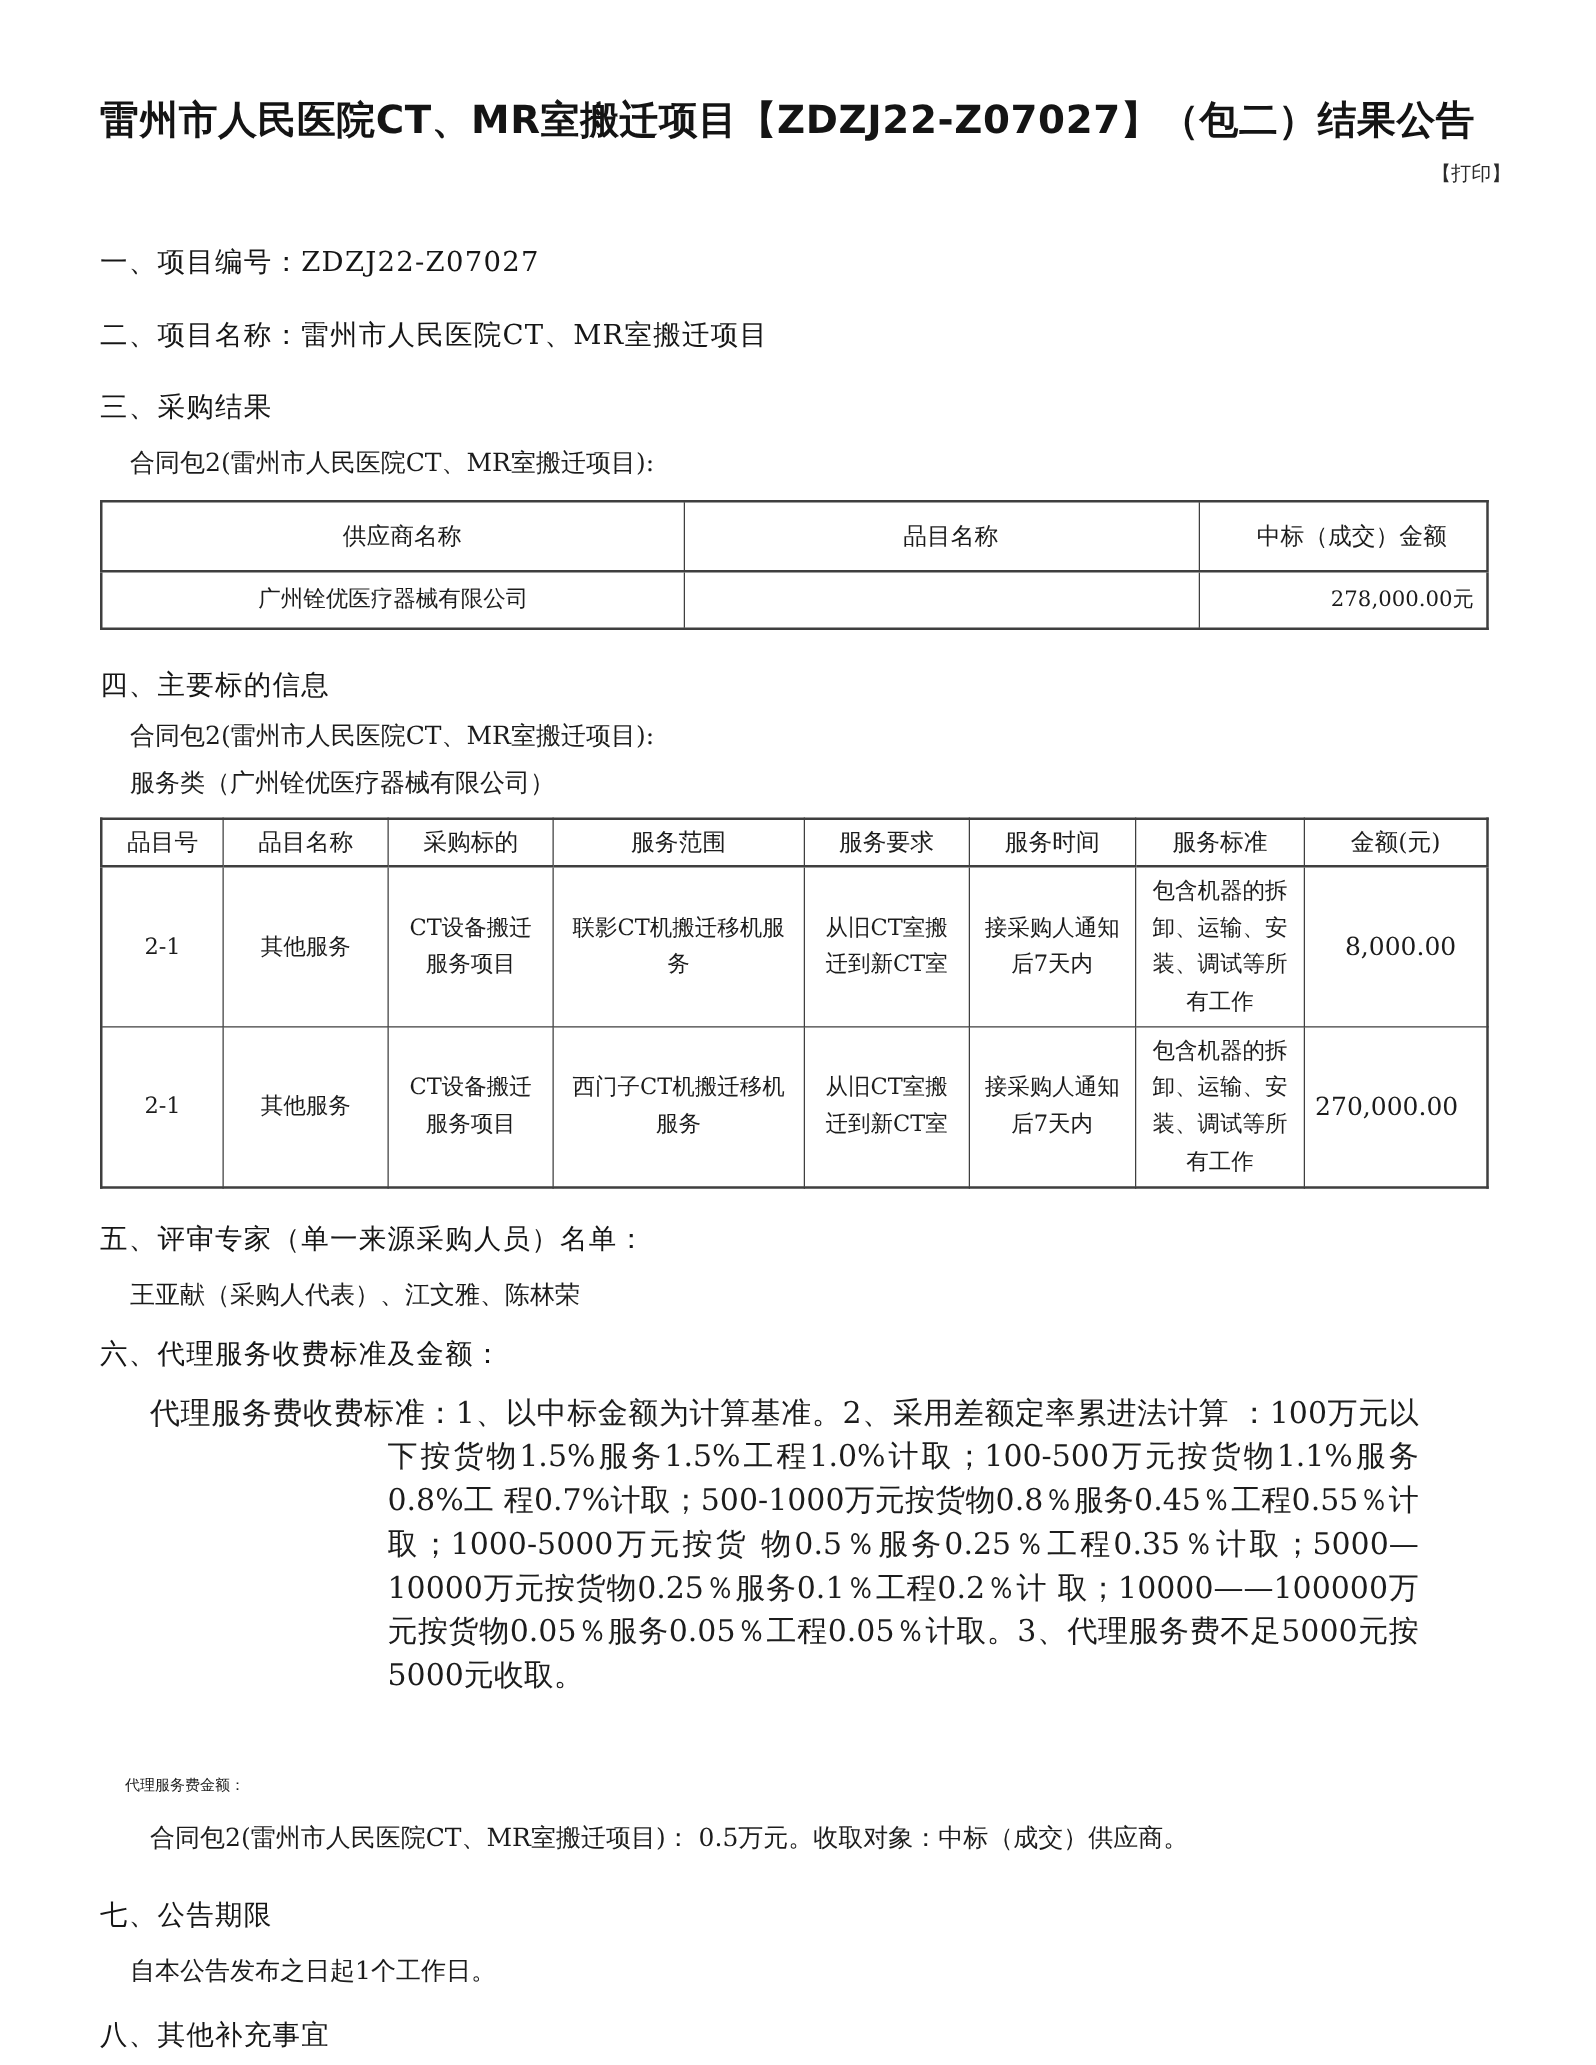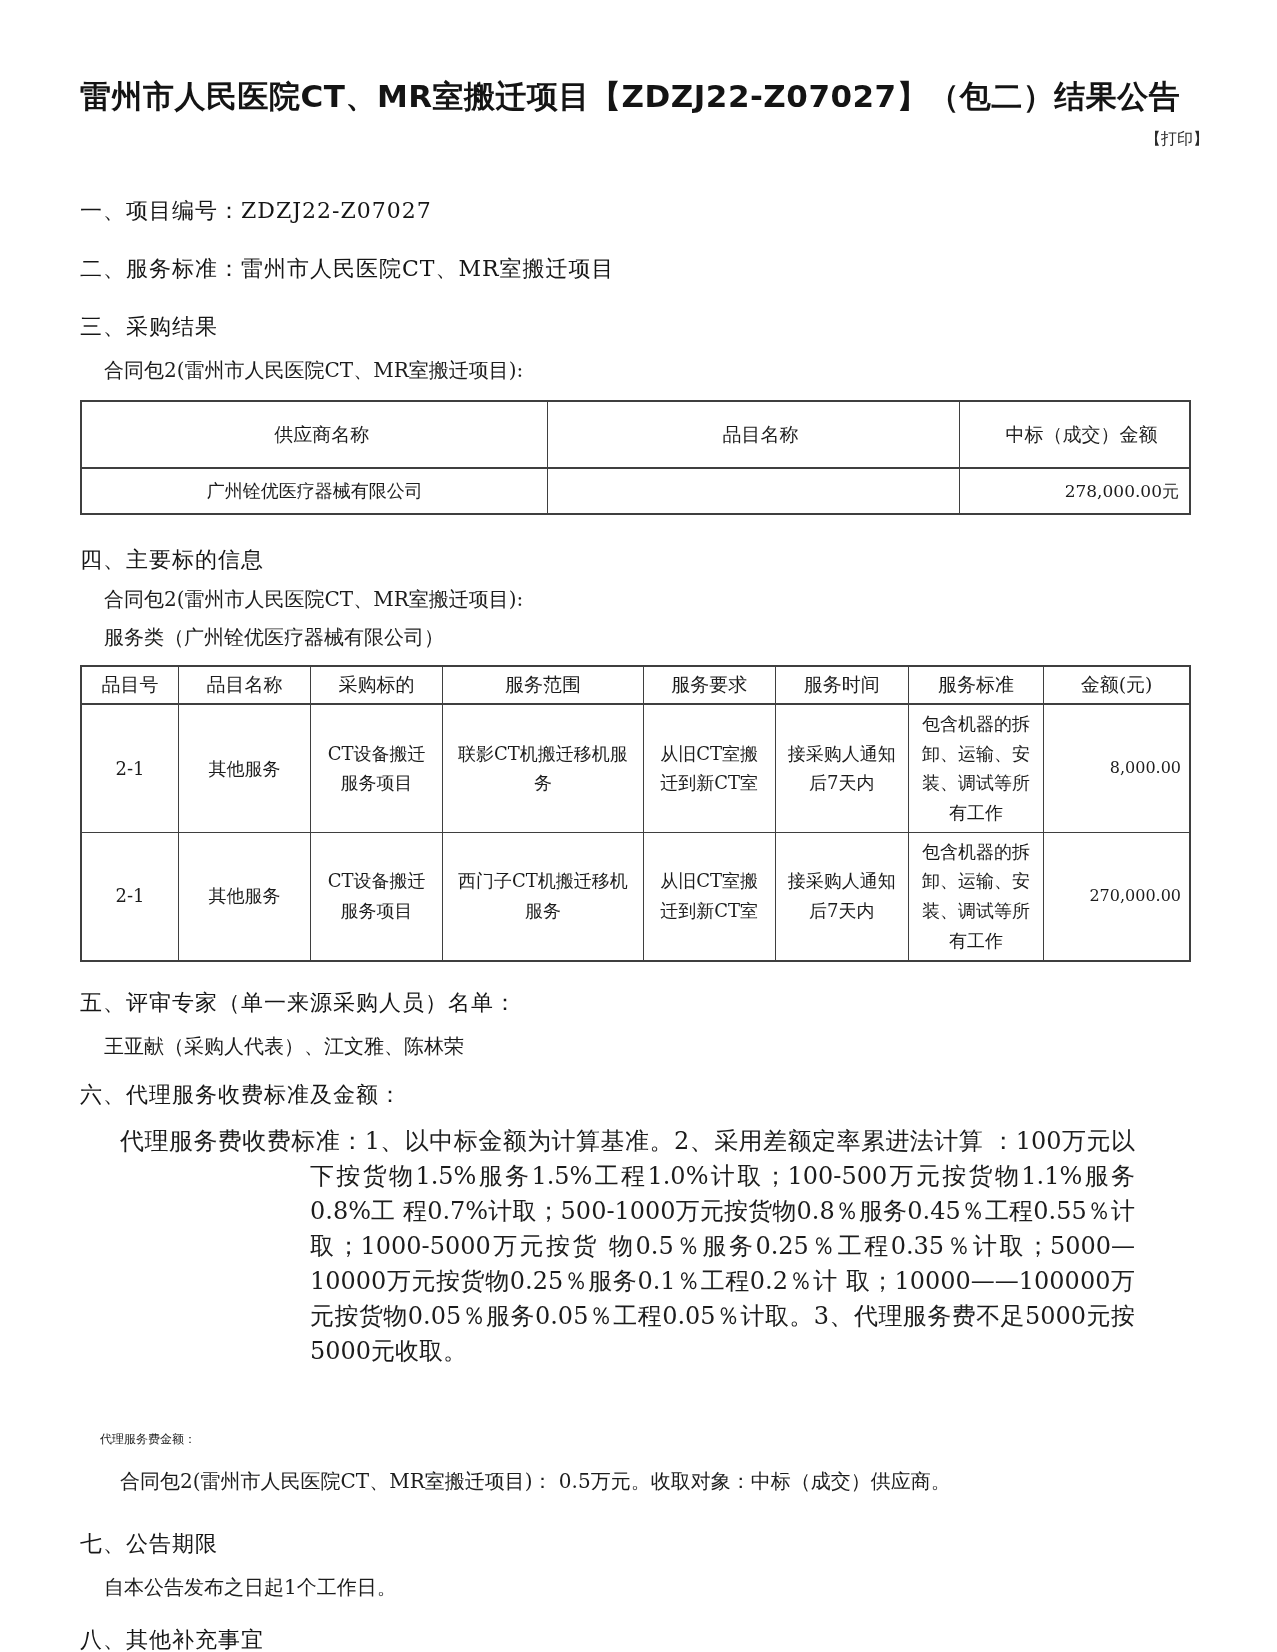--- a/index.html
+++ b/index.html
@@ -36,28 +36,28 @@
   table { width:100%; border-collapse:collapse; table-layout:fixed; }
   .doc-table { border:2px solid #3f3f3f; }
   .doc-table th, .doc-table td { border:1px solid #3f3f3f; }
   .doc-table thead th {
     font-weight:normal; font-size:19px; text-align:center;
     border-bottom:2px solid #3f3f3f; padding:4px 6px;
   }
   .doc-table td { font-size:18px; text-align:center; padding:4px 8px; line-height:1.65; }
 
   .supplier-table { margin-top:16px; }
-  .supplier-table thead th { height:67px;padding-left:20px; }
+  .supplier-table thead th { height:56px;padding-left:20px; }
   .supplier-table td { height:46px; }
   .supplier-table td.money { text-align:right; padding-right:10px; font-size:17px; }
 
   .items-table { margin-top:14px; }
   .items-table thead th { height:38px; }
   .items-table td { height:114px; vertical-align:middle; }
-  .items-table td.money { text-align:right; padding-right:8px; font-size:16px; }
+  .items-table td.money { text-align:right; padding-right:24px; font-size:20px; }
 
   .fee-standard {
     margin:14px 0 0 40px; width:1015px;
     padding-left:190px; text-indent:-190px;
     font-size:24px; line-height:35px; text-align:justify;
   }
   .fee-label { margin:56px 0 0 20px; font-size:12px; line-height:28px; }
   .fee-line  { margin:14px 0 0 40px; font-size:20px; line-height:28px; }
 </style>
 </head>
@@ -66,21 +66,21 @@
 <div class="page">
 
   <h1 class="doc-title">雷州市人民医院CT、MR室搬迁项目【ZDZJ22-Z07027】（包二）结果公告</h1>
 
   <div class="print-row">
     <a class="print-btn">【打印】</a>
   </div>
 
   <h2 class="sec-heading mt-s1">一、项目编号：ZDZJ22-Z07027</h2>
 
-  <h2 class="sec-heading mt-s2">二、服务标准：雷州市人民医院CT、MR室搬迁项目</h2>
+  <h2 class="sec-heading mt-s2">二、项目名称：雷州市人民医院CT、MR室搬迁项目</h2>
 
   <h2 class="sec-heading mt-s3">三、采购结果</h2>
   <div class="body-line">合同包2(雷州市人民医院CT、MR室搬迁项目):</div>
 
   <table class="doc-table supplier-table">
     <colgroup>
       <col style="width:42.1%">
         <col style="width:37.1%">
         <col style="width:20.8%">
     </colgroup>

